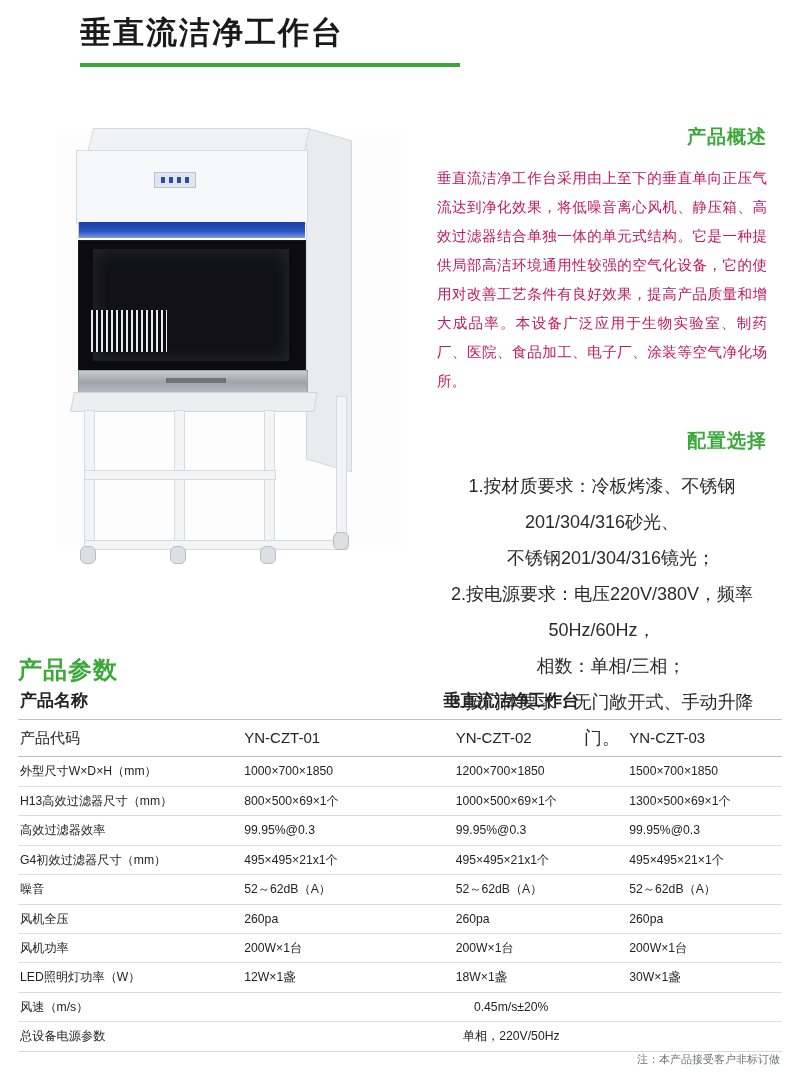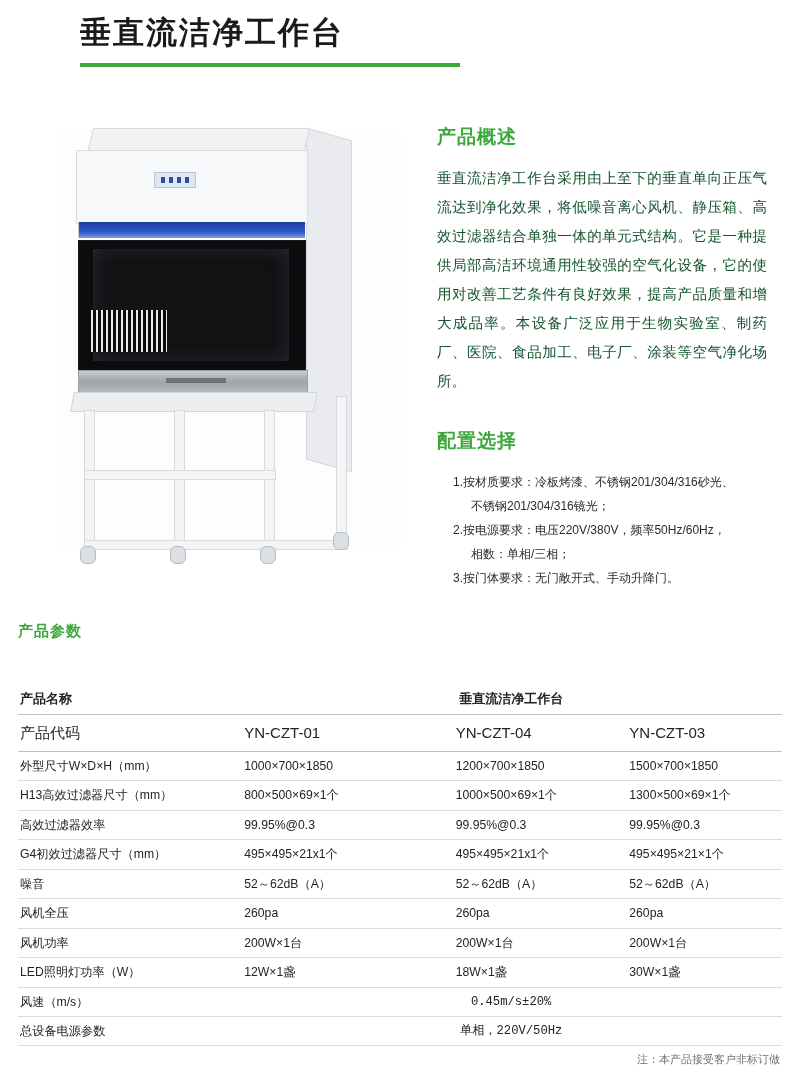--- a/index.html
+++ b/index.html
@@ -208,46 +208,48 @@
     left: 437px;
     top: 124px;
     width: 330px;
   }
   .sec-heading {
     color: #3aa93a;
     font-size: 19px;
     font-weight: bold;
     margin: 0 0 14px 0;
     letter-spacing: 1px;
+    text-align: right;
   }
   .sec-heading.second { margin-top: 32px; }
   .body-text {
     font-size: 14.5px;
     line-height: 2.0;
-    color: #14532d;
+    color: #be185d;
     text-align: justify;
     margin: 0;
   }
   .config-list {
-    margin: 16px;
+    margin: 0;
     padding: 0;
     list-style: none;
-    font-size: 12px;
+    font-size: 18px;
     line-height: 2.0;
     color: #2b2b2b;
+    text-align: center;
   }
   .config-list li { margin: 0; }
   .config-list li .cont { display: block; padding-left: 18px; }
 
   
   .params-heading {
     position: absolute;
     left: 18px;
-    top: 622px;
-    font-size: 15px;
+    top: 654px;
+    font-size: 24px;
     font-weight: bold;
     color: #3aa93a;
     letter-spacing: 1px;
   }
   table.params {
     position: absolute;
     left: 18px;
     top: 684px;
     width: 764px;
     border-collapse: collapse;
@@ -255,35 +257,35 @@
     color: #232323;
   }
   table.params td {
     border-bottom: 1px solid #d9dcdf;
     padding: 6px 4px 6px 2px;
     vertical-align: middle;
     line-height: 1.35;
   }
   table.params tr.head td {
     font-weight: bold;
-    font-size: 13px;
+    font-size: 17px;
     border-bottom: 1px solid #bfc3c7;
   }
   table.params tr.code td {
     font-weight: normal;
     font-size: 15px;
     padding-top: 8px;
     padding-bottom: 8px;
     border-bottom: 1px solid #bfc3c7;
   }
   .col-label { width: 228px; }
   .col-a { width: 212px; }
   .col-b { width: 172px; }
   .col-c { width: 152px; }
-  td.center-span { text-align: center; font-family: Liberation Mono, monospace; }
+  td.center-span { text-align: center; }
   td.head-center { text-align: center; font-weight: bold; }
 
   .footnote {
     position: absolute;
     right: 20px;
     top: 1052px;
     font-size: 11px;
     color: #6e7276;
   }
 </style>
@@ -351,21 +353,21 @@
 
 <table class="params">
   <tbody>
       <tr class="head">
     <td class="col-label">产品名称</td>
     <td class="col-a head-center" colspan="3">垂直流洁净工作台</td>
   </tr>
   <tr class="code">
     <td class="col-label">产品代码</td>
     <td class="col-a">YN-CZT-01</td>
-    <td class="col-b">YN-CZT-04</td>
+    <td class="col-b">YN-CZT-02</td>
     <td class="col-c">YN-CZT-03</td>
   </tr>
 
   <tr>
     <td>外型尺寸W×D×H（mm）</td>
     <td>1000×700×1850</td>
     <td>1200×700×1850</td>
     <td>1500×700×1850</td>
   </tr>
   <tr>

